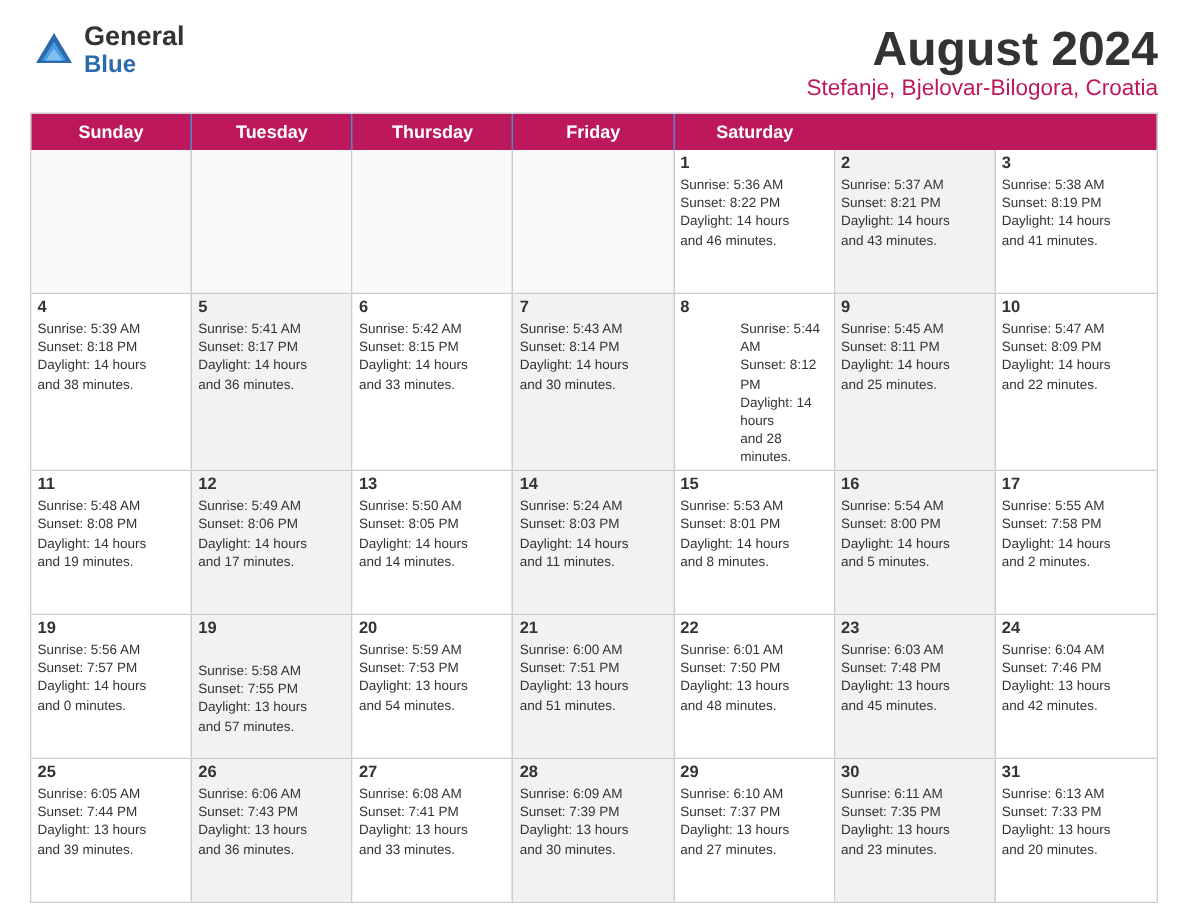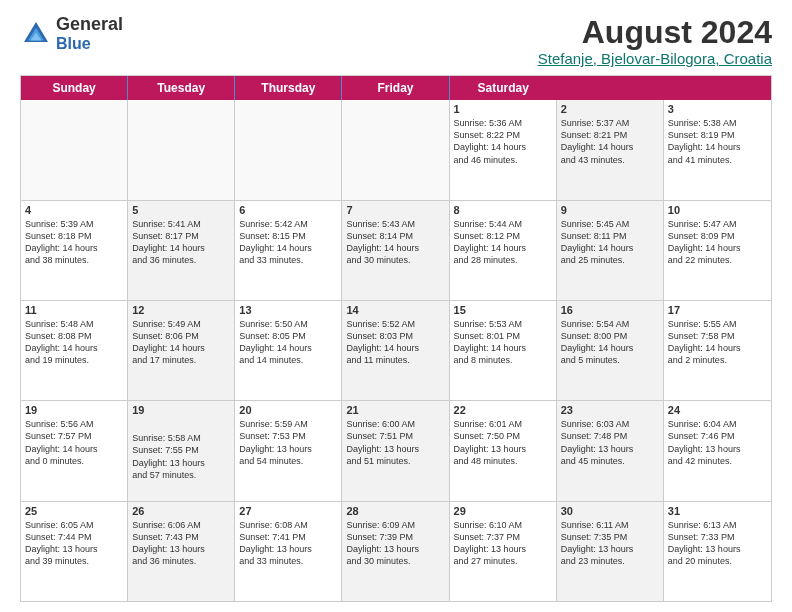--- a/index.html
+++ b/index.html
@@ -52,22 +52,21 @@
       text-align: right;
     }
     .main-title {
       font-size: 32px;
       font-weight: bold;
       color: #333;
       line-height: 1.1;
     }
     .subtitle {
       font-size: 15px;
-      color: #0f766e;
-      text-decoration: underline;
+      color: #be185d;
     }
     .calendar {
       flex: 1;
       display: flex;
       flex-direction: column;
       border: 1px solid #ccc;
     }
     .cal-header {
       display: grid;
       grid-template-columns: repeat(7, 1fr);
@@ -199,21 +198,21 @@
           </div>
           <div class="cal-cell shaded">
             <div class="day-num">7</div>
             <div class="cell-text" style="white-space: pre-line;">Sunrise: 5:43 AM
 Sunset: 8:14 PM
 Daylight: 14 hours
 and 30 minutes.</div>
           </div>
           <div class="cal-cell">
             <div class="day-num">8</div>
-            <div class="cell-text" style="white-space: pre-line;">Sunrise: 5:44 AM
+            <div class="cell-text" style="white-space: pre-line; margin-left: 40px;">Sunrise: 5:44 AM
 Sunset: 8:12 PM
 Daylight: 14 hours
 and 28 minutes.</div>
           </div>
           <div class="cal-cell shaded">
             <div class="day-num">9</div>
             <div class="cell-text" style="white-space: pre-line;">Sunrise: 5:45 AM
 Sunset: 8:11 PM
 Daylight: 14 hours
 and 25 minutes.</div>
@@ -243,21 +242,21 @@
           </div>
           <div class="cal-cell">
             <div class="day-num">13</div>
             <div class="cell-text" style="white-space: pre-line;">Sunrise: 5:50 AM
 Sunset: 8:05 PM
 Daylight: 14 hours
 and 14 minutes.</div>
           </div>
           <div class="cal-cell shaded">
             <div class="day-num">14</div>
-            <div class="cell-text" style="white-space: pre-line;">Sunrise: 5:52 AM
+            <div class="cell-text" style="white-space: pre-line;">Sunrise: 5:24 AM
 Sunset: 8:03 PM
 Daylight: 14 hours
 and 11 minutes.</div>
           </div>
           <div class="cal-cell">
             <div class="day-num">15</div>
             <div class="cell-text" style="white-space: pre-line;">Sunrise: 5:53 AM
 Sunset: 8:01 PM
 Daylight: 14 hours
 and 8 minutes.</div>

